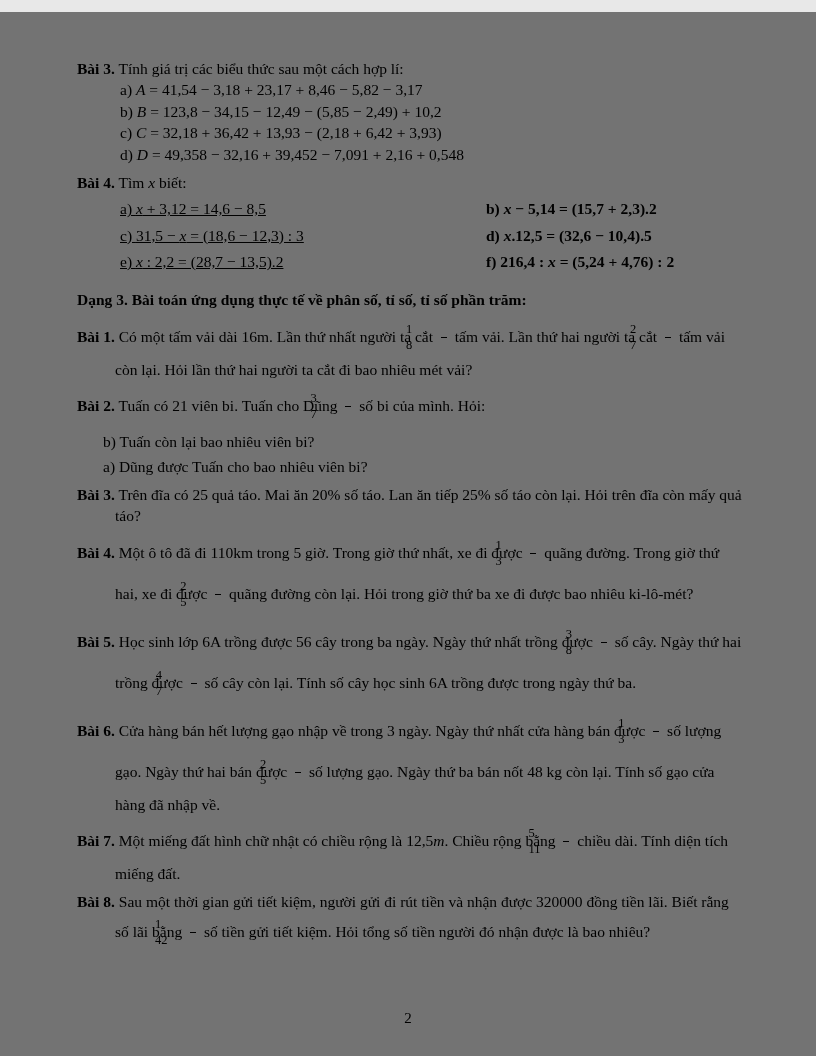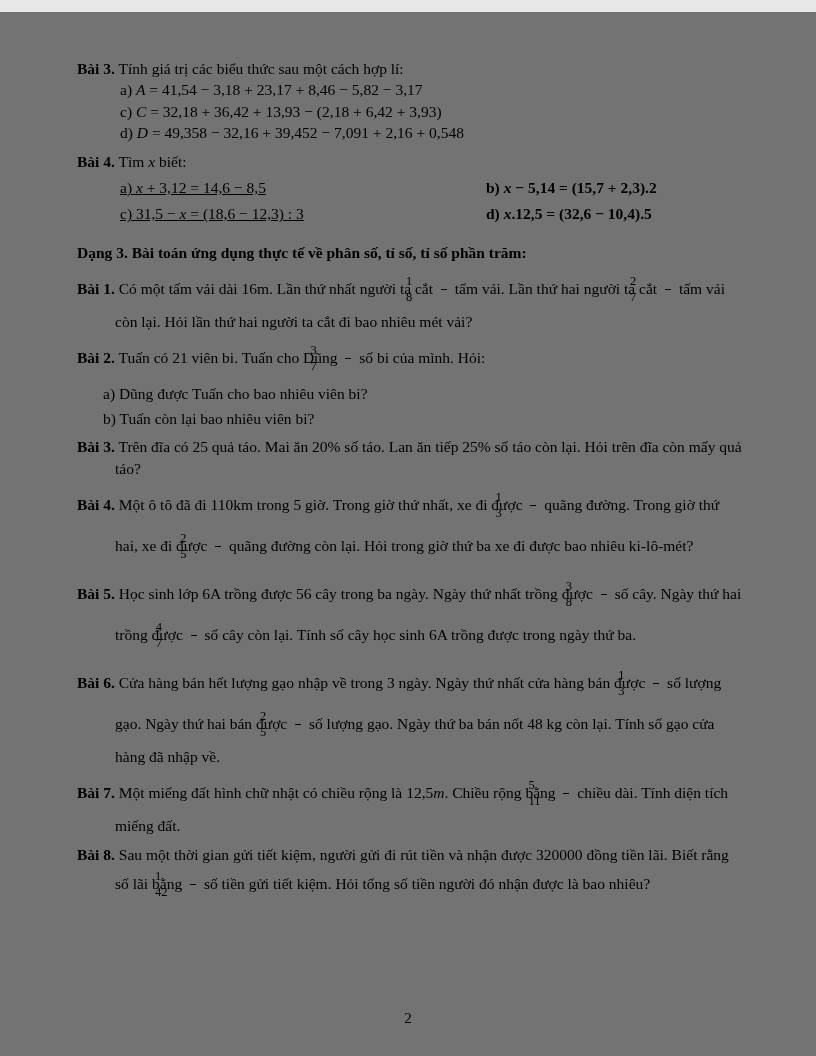--- a/index.html
+++ b/index.html
@@ -54,45 +54,50 @@
     font-size: 15px;
   }
 </style>
 </head>
 <body>
 
 <div class="page">
   <div class="content">
       <div class="para labeled"><span class="label">Bài 3.</span><span class="text"> Tính giá trị các biểu thức sau một cách hợp lí:</span></div>
       <div class="subitem lg"><span class="text">a) </span><span class="var">A</span><span class="math"> = 41,54 − 3,18 + 23,17 + 8,46 − 5,82 − 3,17</span></div>
+      <div class="subitem lg"><span class="text">b) </span><span class="var">B</span><span class="math"> = 123,8 − 34,15 − 12,49 − (5,85 − 2,49) + 10,2</span></div>
       <div class="subitem lg"><span class="text">c) </span><span class="var">C</span><span class="math"> = 32,18 + 36,42 + 13,93 − (2,18 + 6,42 + 3,93)</span></div>
       <div class="subitem lg"><span class="text">d) </span><span class="var">D</span><span class="math"> = 49,358 − 32,16 + 39,452 − 7,091 + 2,16 + 0,548</span></div>
       <div class="para labeled"><span class="label">Bài 4.</span><span class="text"> Tìm </span><span class="var">x</span><span class="text"> biết:</span></div>
       <div class="tworow">
         <div class="col-left"><span class="text">a) </span><span class="var">x</span><span class="math"> + 3,12 = 14,6 − 8,5</span></div>
         <div class="col-right"><span class="text">b) </span><span class="var">x</span><span class="math"> − 5,14 = (15,7 + 2,3).2</span></div>
       </div>
       <div class="tworow">
         <div class="col-left"><span class="text">c) </span><span class="math">31,5 − </span><span class="var">x</span><span class="math"> = (18,6 − 12,3) : 3</span></div>
         <div class="col-right"><span class="text">d) </span><span class="var">x</span><span class="math">.12,5 = (32,6 − 10,4).5</span></div>
+      </div>
+      <div class="tworow">
+        <div class="col-left"><span class="text">e) </span><span class="var">x</span><span class="math"> : 2,2 = (28,7 − 13,5).2</span></div>
+        <div class="col-right"><span class="text">f) </span><span class="math">216,4 : </span><span class="var">x</span><span class="math"> = (5,24 + 4,76) : 2</span></div>
       </div>
       <div class="para section"><span class="text">Dạng 3. Bài toán ứng dụng thực tế về phân số, tỉ số, tỉ số phần trăm:</span></div>
       <div class="para labeled"><span class="label">Bài 1.</span><span class="text"> Có một tấm vải dài 16m. Lần thứ nhất người ta cắt </span><span class="frac">
           <span class="num">1</span>
           <span class="den">8</span>
         </span><span class="text"> tấm vải. Lần thứ hai người ta cắt </span><span class="frac">
           <span class="num">2</span>
           <span class="den">7</span>
         </span><span class="text"> tấm vải còn lại. Hỏi lần thứ hai người ta cắt đi bao nhiêu mét vải?</span></div>
       <div class="para labeled"><span class="label">Bài 2.</span><span class="text"> Tuấn có 21 viên bi. Tuấn cho Dũng </span><span class="frac">
           <span class="num">3</span>
           <span class="den">7</span>
         </span><span class="text"> số bi của mình. Hỏi:</span></div>
+      <div class="subitem md"><span class="text">b) Tuấn còn lại bao nhiêu viên bi?</span></div>
       <div class="subitem md"><span class="text">a) Dũng được Tuấn cho bao nhiêu viên bi?</span></div>
-      <div class="subitem md"><span class="text">b) Tuấn còn lại bao nhiêu viên bi?</span></div>
       <div class="para labeled"><span class="label">Bài 3.</span><span class="text"> Trên đĩa có 25 quả táo. Mai ăn 20% số táo. Lan ăn tiếp 25% số táo còn lại. Hỏi trên đĩa còn mấy quả táo?</span></div>
       <div class="para labeled"><span class="label">Bài 4.</span><span class="text"> Một ô tô đã đi 110km trong 5 giờ. Trong giờ thứ nhất, xe đi được </span><span class="frac">
           <span class="num">1</span>
           <span class="den">3</span>
         </span><span class="text"> quãng đường. Trong giờ thứ hai, xe đi được </span><span class="frac">
           <span class="num">2</span>
           <span class="den">5</span>
         </span><span class="text"> quãng đường còn lại. Hỏi trong giờ thứ ba xe đi được bao nhiêu ki-lô-mét?</span></div>
       <div class="para labeled"><span class="label">Bài 5.</span><span class="text"> Học sinh lớp 6A trồng được 56 cây trong ba ngày. Ngày thứ nhất trồng được </span><span class="frac">
           <span class="num">3</span>

